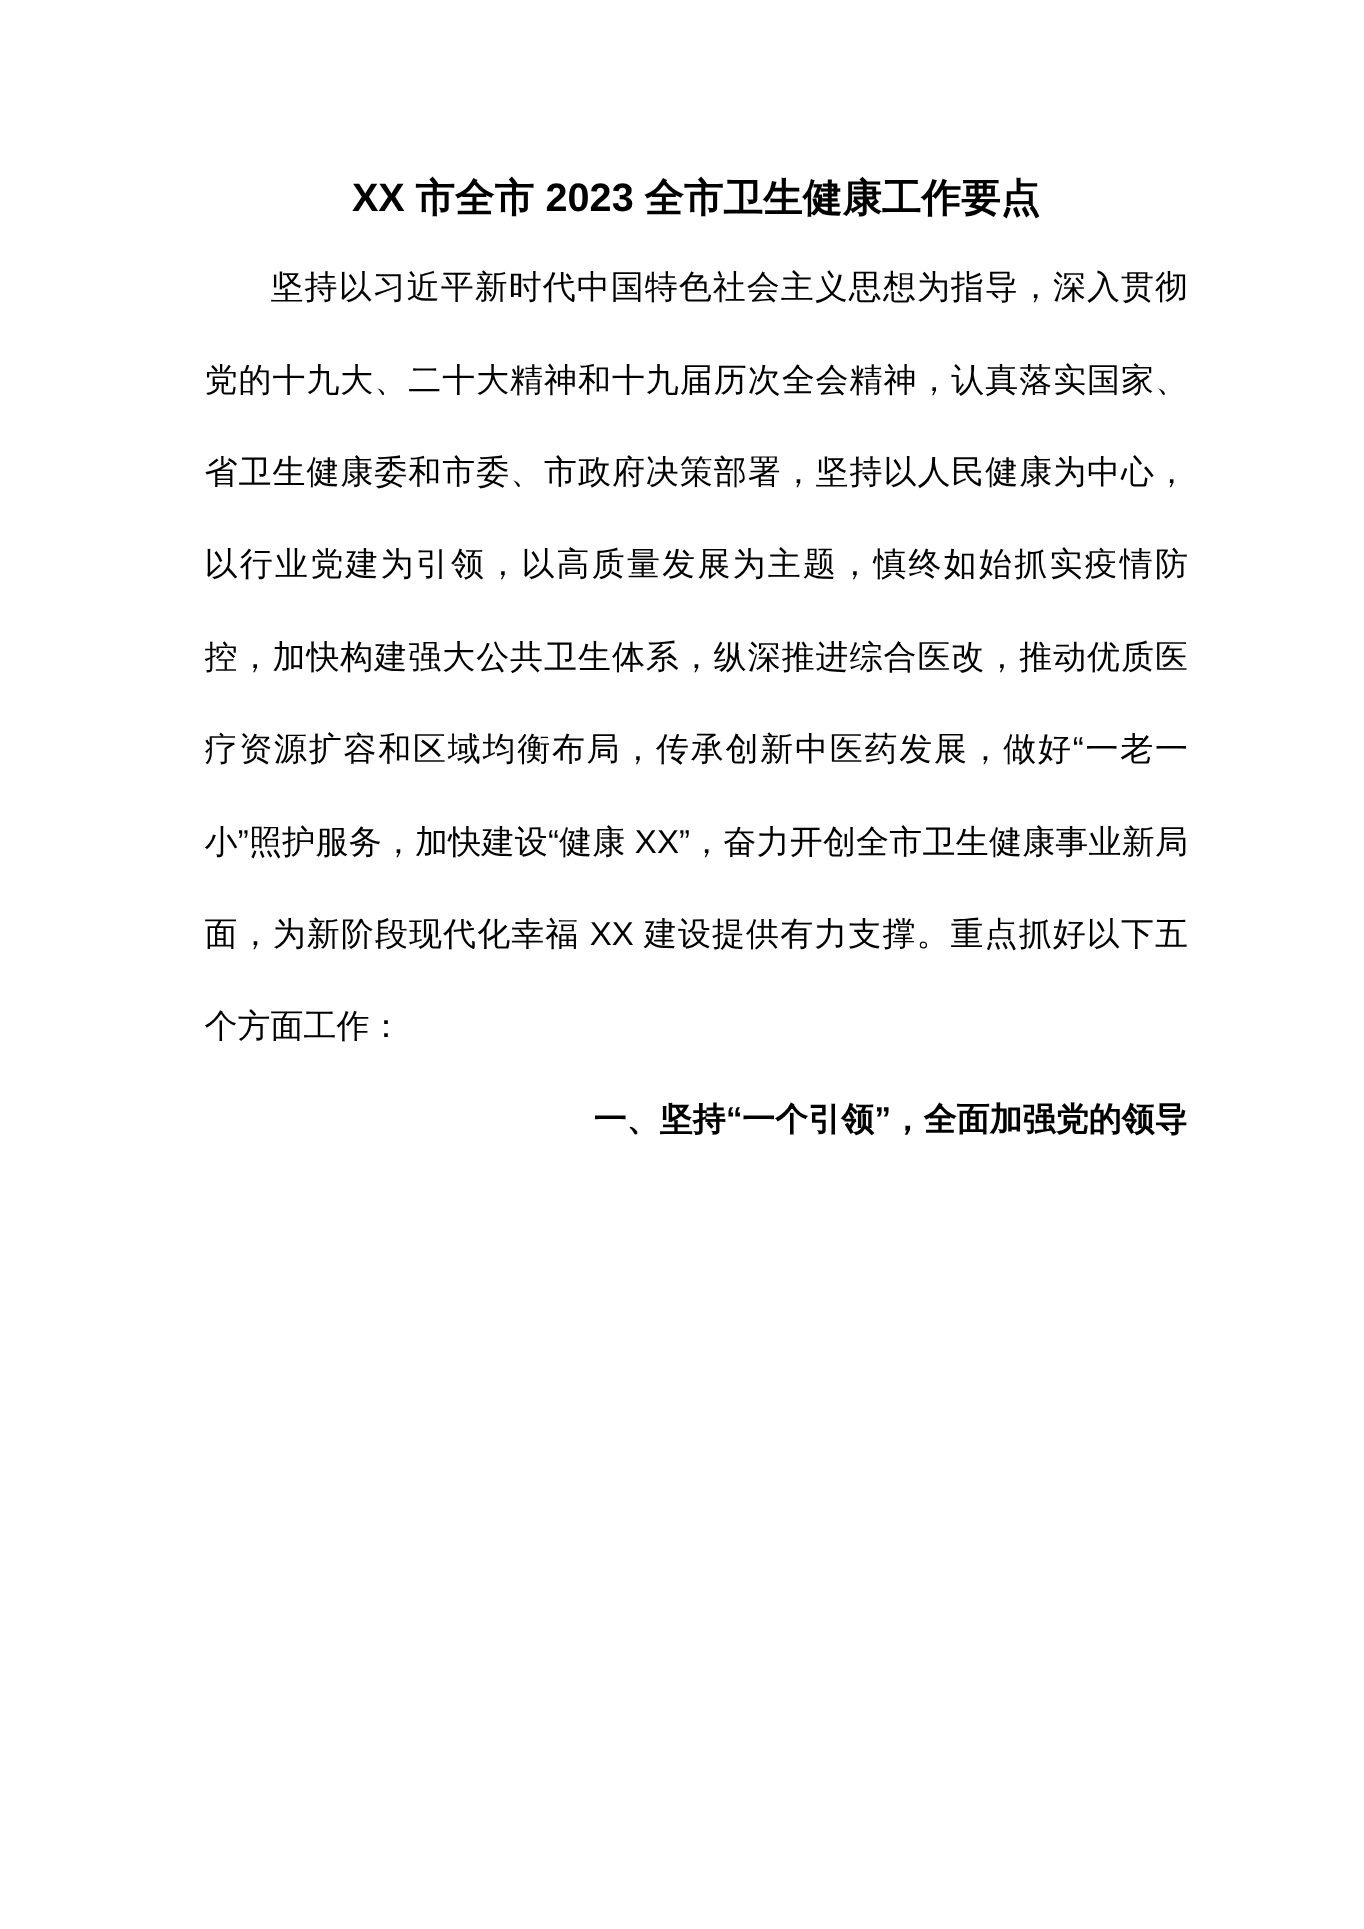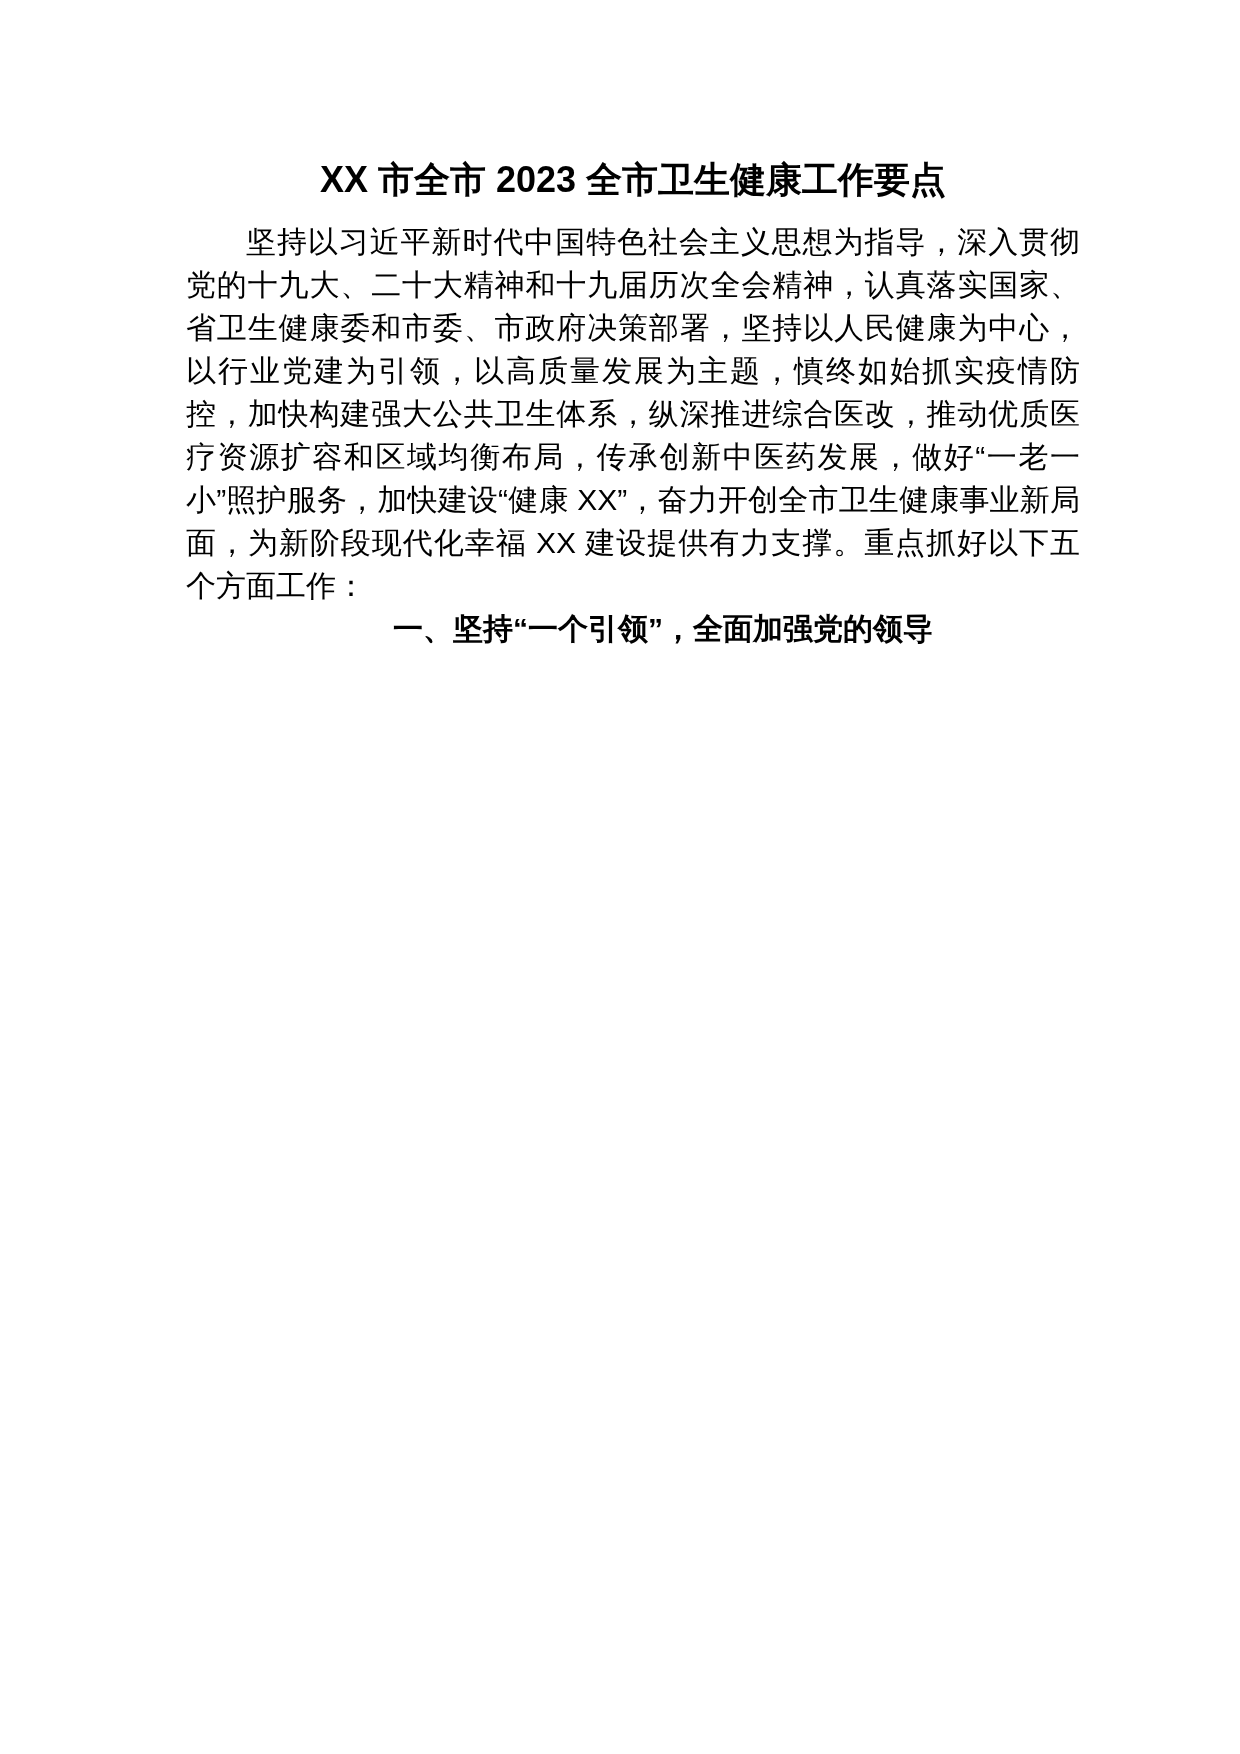--- a/index.html
+++ b/index.html
@@ -21,29 +21,29 @@
   .doc-title {
     font-size: 36px;
     font-weight: 700;
     text-align: center;
     line-height: 60px;
     margin: 0 0 10px 0;
     white-space: nowrap;
   }
   .para {
     font-size: 30px;
-    line-height: 43px;
+    line-height: 84px;
     text-align: justify;
     text-indent: 2em;
     margin: 0;
     font-weight: 400;
   }
   .heading {
     font-weight: 700;
-    text-align: center;
+    text-align: right;
   }
 </style>
 </head>
 <body>
 
 <div class="page">
   <h1 class="doc-title">XX 市全市 2023 全市卫生健康工作要点</h1>
 
   <p class="para">坚持以习近平新时代中国特色社会主义思想为指导，深入贯彻党的十九大、二十大精神和十九届历次全会精神，认真落实国家、省卫生健康委和市委、市政府决策部署，坚持以人民健康为中心，以行业党建为引领，以高质量发展为主题，慎终如始抓实疫情防控，加快构建强大公共卫生体系，纵深推进综合医改，推动优质医疗资源扩容和区域均衡布局，传承创新中医药发展，做好“一老一小”照护服务，加快建设“健康 XX”，奋力开创全市卫生健康事业新局面，为新阶段现代化幸福 XX 建设提供有力支撑。重点抓好以下五个方面工作：</p>
 

